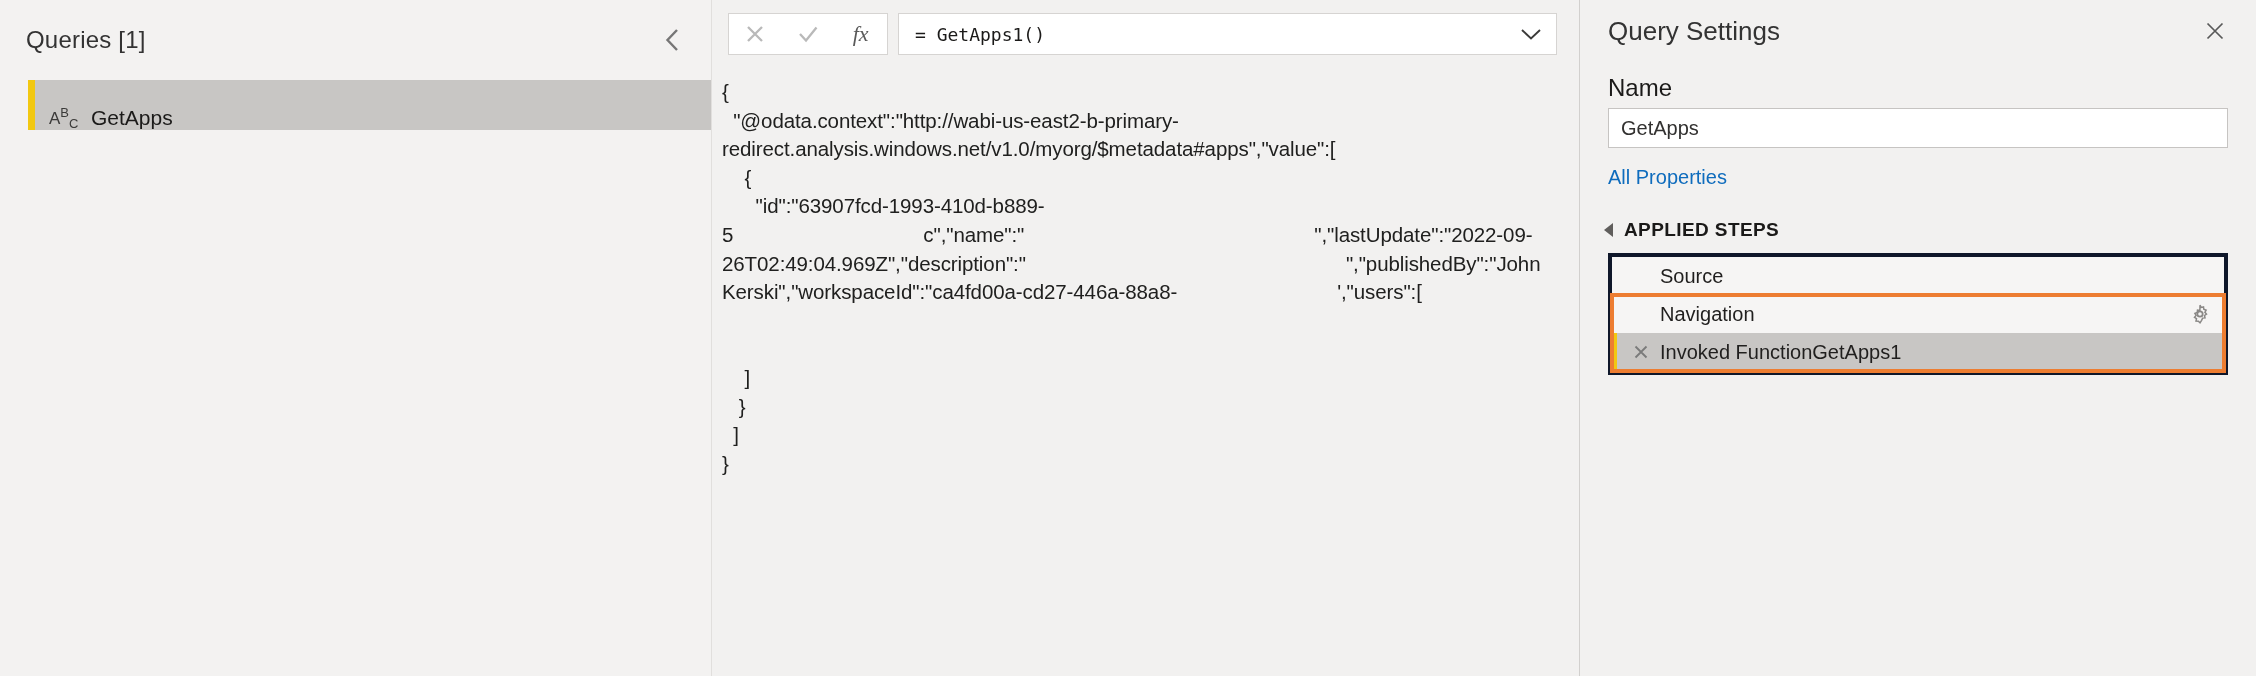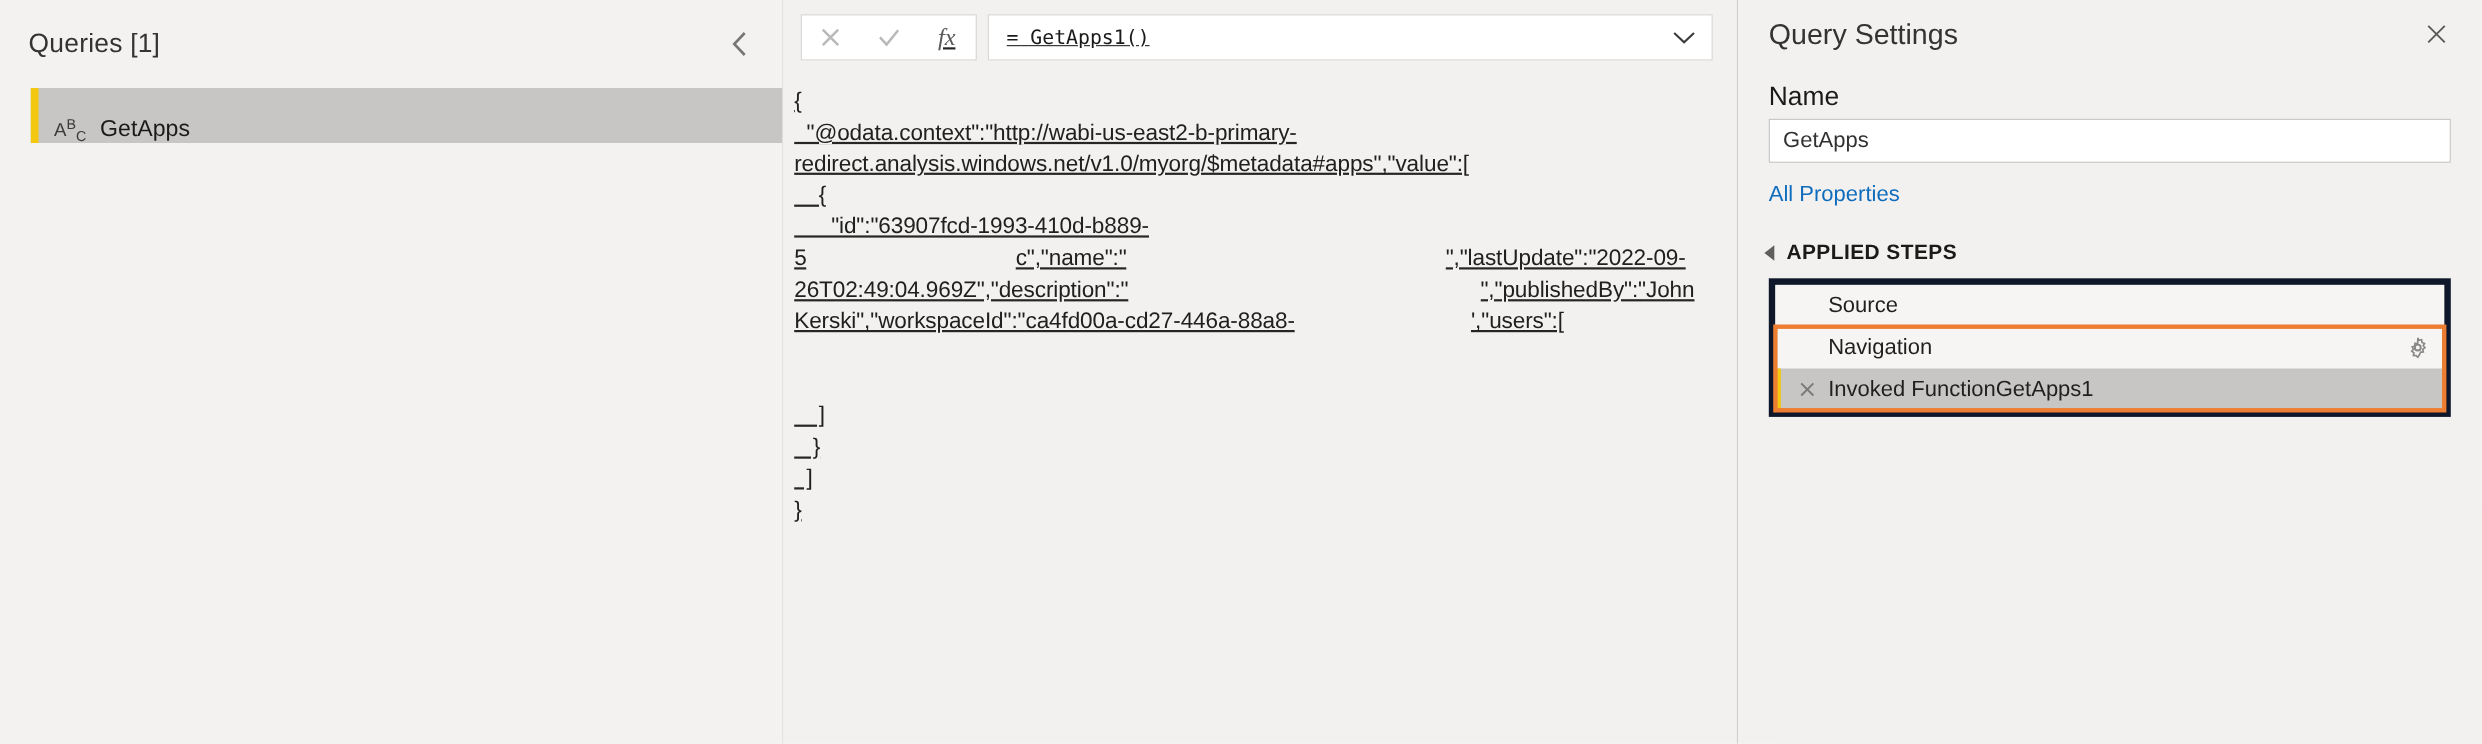--- a/index.html
+++ b/index.html
@@ -92,21 +92,20 @@
 
   
   .preview-pane {
     flex: 1 1 auto;
     height: 676px;
     background: #f2f1f0;
     position: relative;
     box-sizing: border-box;
     border-right: 1px solid #d2d0ce;
     overflow: hidden;
-    text-decoration: underline;
   }
   .formula-bar {
     display: flex;
     align-items: center;
     padding: 12px 22px 12px 16px;
     box-sizing: border-box;
     height: 68px;
   }
   .fx-group {
     width: 160px;
@@ -241,21 +240,21 @@
     padding: 18px 0 8px 28px;
     font-size: 20px;
     color: #0f6cbd;
     cursor: pointer;
     display: inline-block;
   }
   .steps-head { margin-top: 14px; }
 
   .steps-box {
     margin: 8px 28px 0 28px;
-    border: 6px solid #0f172a;
+    border: 4px solid #0f172a;
     background: #f6f5f4;
     box-sizing: border-box;
     position: relative;
   }
   .step-row {
     height: 38px;
     display: flex;
     align-items: center;
     padding-left: 18px;
     box-sizing: border-box;

